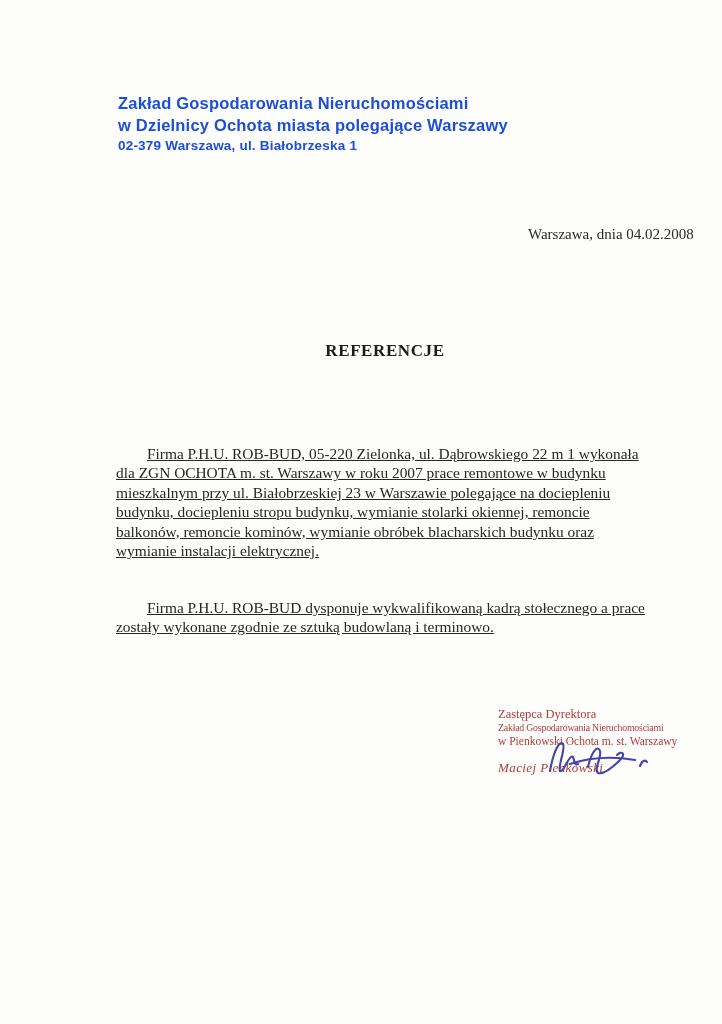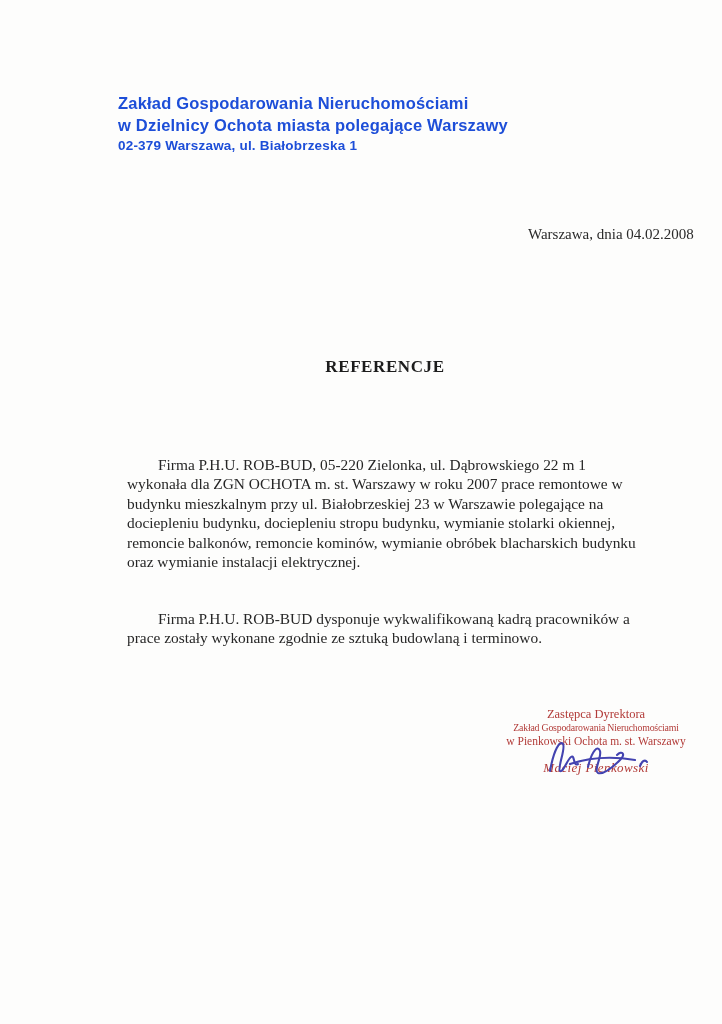--- a/index.html
+++ b/index.html
@@ -20,37 +20,37 @@
   }
   .letterhead .lh-line{font-size:16.5px;line-height:22px;letter-spacing:.2px;}
   .letterhead .lh-line.small{font-size:13.5px;line-height:19px;}
   
   .dateline{
     position:absolute;top:226px;left:503px;
     font-size:15px;color:#2a2a2a;white-space:nowrap;margin-left:25px;
   }
   
   .doc-title{
-    position:absolute;top:357px;left:116px;width:538px;
+    position:absolute;top:341px;left:116px;width:538px;
     text-align:center;font-weight:bold;font-size:17px;
     letter-spacing:.6px;color:#1d1d1d;
   }
   
   .body-block{
     position:absolute;left:116px;width:540px;
     font-size:15.4px;line-height:19.4px;color:#262626;
   }
   .body-block.first{top:444px;}
   .body-block.second{top:598px;}
-  .body-block p{margin:11px;text-indent:31px;}
+  .body-block p{margin:0;text-indent:31px;text-decoration:underline;}
   .duration-line{text-indent:31px;}
   
   .stamp{
     position:absolute;top:707px;left:498px;width:196px;
-    text-align:center;color:#b23b38;
+    text-align:left;color:#b23b38;
   }
   .stamp .st-line1{font-size:12.5px;line-height:15px;}
   .stamp .st-line2{font-size:9.8px;line-height:12px;letter-spacing:-.2px;}
   .stamp .st-line3{font-size:11.5px;line-height:14px;}
   .stamp .signer{
     font-style:italic;font-size:13px;margin-top:12px;
     letter-spacing:.4px;
   }
   .signature-svg{
     position:absolute;left:42px;top:24px;width:118px;height:52px;
@@ -70,21 +70,21 @@
 
   <div class="dateline">Warszawa, dnia 04.02.2008</div>
 
   <div class="doc-title">REFERENCJE</div>
 
   <div class="body-block first">
     <p>Firma P.H.U. ROB-BUD, 05-220 Zielonka, ul. Dąbrowskiego 22 m 1 wykonała dla ZGN OCHOTA m. st. Warszawy w roku 2007 prace remontowe w budynku mieszkalnym przy ul. Białobrzeskiej 23 w Warszawie polegające na dociepleniu budynku, dociepleniu stropu budynku, wymianie stolarki okiennej, remoncie balkonów, remoncie kominów, wymianie obróbek blacharskich budynku oraz wymianie instalacji elektrycznej.</p>
   </div>
 
   <div class="body-block second">
-    <p>Firma P.H.U. ROB-BUD dysponuje wykwalifikowaną kadrą pracowników a prace zostały wykonane zgodnie ze sztuką budowlaną i terminowo.</p>
+    <p>Firma P.H.U. ROB-BUD dysponuje wykwalifikowaną kadrą stołecznego a prace zostały wykonane zgodnie ze sztuką budowlaną i terminowo.</p>
   </div>
 
   <div class="stamp">
     <div class="st-line1">Zastępca Dyrektora</div>
     <div class="st-line2">Zakład Gospodarowania Nieruchomościami</div>
     <div class="st-line3">w Pienkowski Ochota m. st. Warszawy</div>
     <svg class="signature-svg" viewBox="0 0 118 52">
       <g fill="none" stroke-linecap="round" stroke-linejoin="round" stroke-width="2.1" stroke="#4343b0">
         <path d="M10 40 C 14 18, 20 9, 23 13 C 26 17, 17 38, 20 40 C 23 42, 27 29, 31 26 C 35 23, 33 36, 38 33"></path>
         <path d="M48 36 C 52 19, 58 14, 60 20 C 62 26, 53 40, 58 42 C 64 44, 74 35, 80 29 C 86 23, 82 19, 77 24"></path>

